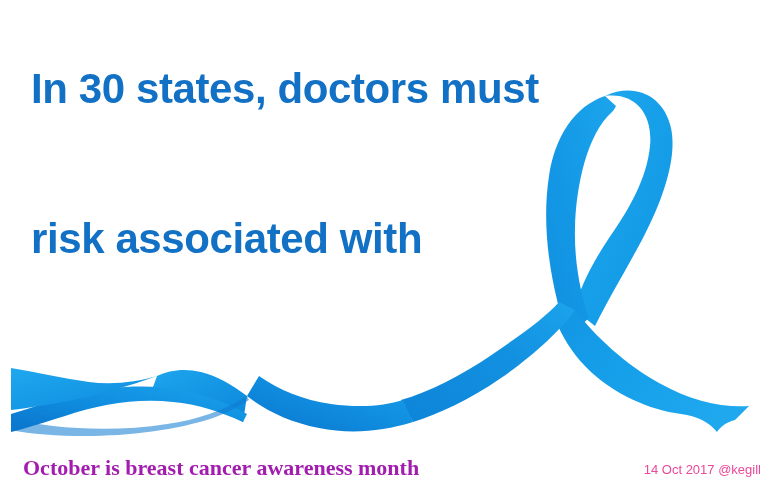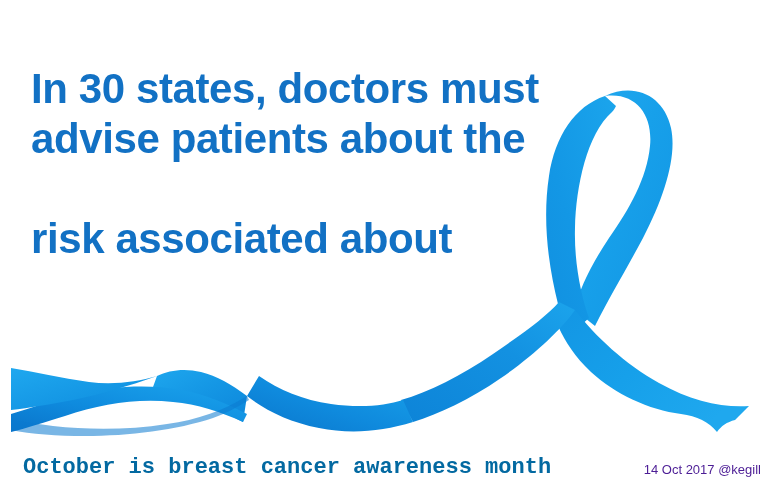--- a/index.html
+++ b/index.html
@@ -48,34 +48,34 @@
     left: 0;
     bottom: 0;
     width: 768px;
     height: 44px;
   }
   .caption {
     position: absolute;
     left: 14px;
     top: 4px;
     margin: 0;
-    color: #0369a1;
-    font-family: Liberation Mono, monospace;
+    color: #a21caf;
+    font-family: Liberation Serif, serif;
     font-weight: bold;
     font-size: 22px;
     line-height: 30px;
     letter-spacing: 0px;
     white-space: nowrap;
   }
   .attribution {
     position: absolute;
     right: 16px;
     top: 12px;
     margin: 0;
-    color: #4c1d95;
+    color: #ec4899;
     font-family: "Liberation Sans", sans-serif;
     font-weight: normal;
     font-size: 13px;
     line-height: 18px;
     white-space: nowrap;
   }
 </style>
 </head>
 <body>
 
@@ -194,20 +194,20 @@
                C216,410 188,420 158,424
                C120,430 80,430 44,426
                C30,424 14,422 2,420
                L2,430
                C22,434 48,436 76,436
                C120,436 168,430 204,418
                C218,413 230,406 240,400 Z"></path>
     </svg>
   </div>
 
-  <h1 class="headline"><span>In 30 states, doctors must</span><br><span>advise patients about the</span><br><br><span>risk associated about</span><br></h1>
+  <h1 class="headline"><span>In 30 states, doctors must</span><br><br><br><span>risk associated with</span><br></h1>
 
   <div class="caption-bar">
     <p class="caption">October is breast cancer awareness month</p>
     <p class="attribution">14 Oct 2017 @kegill</p>
   </div>
 
 </div>
 
 </body></html>

